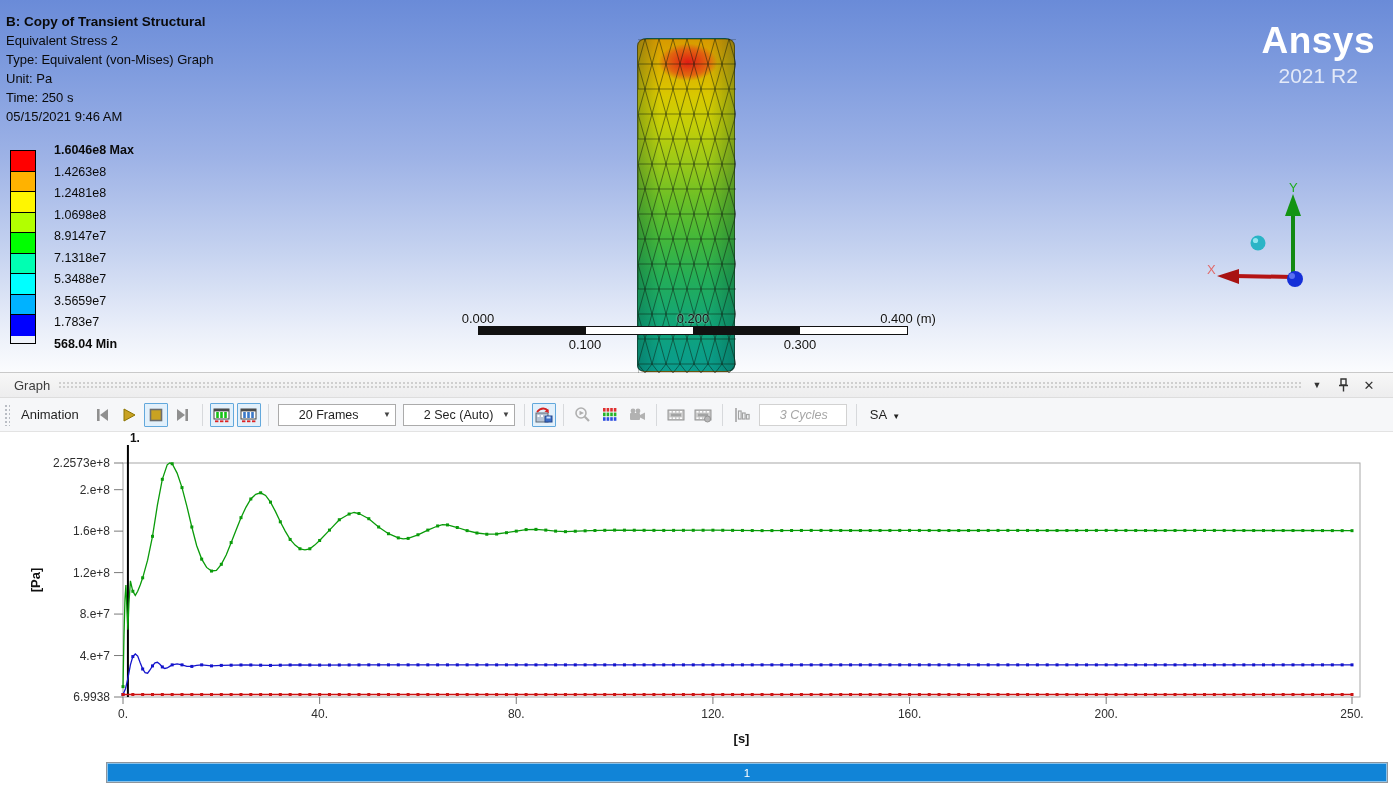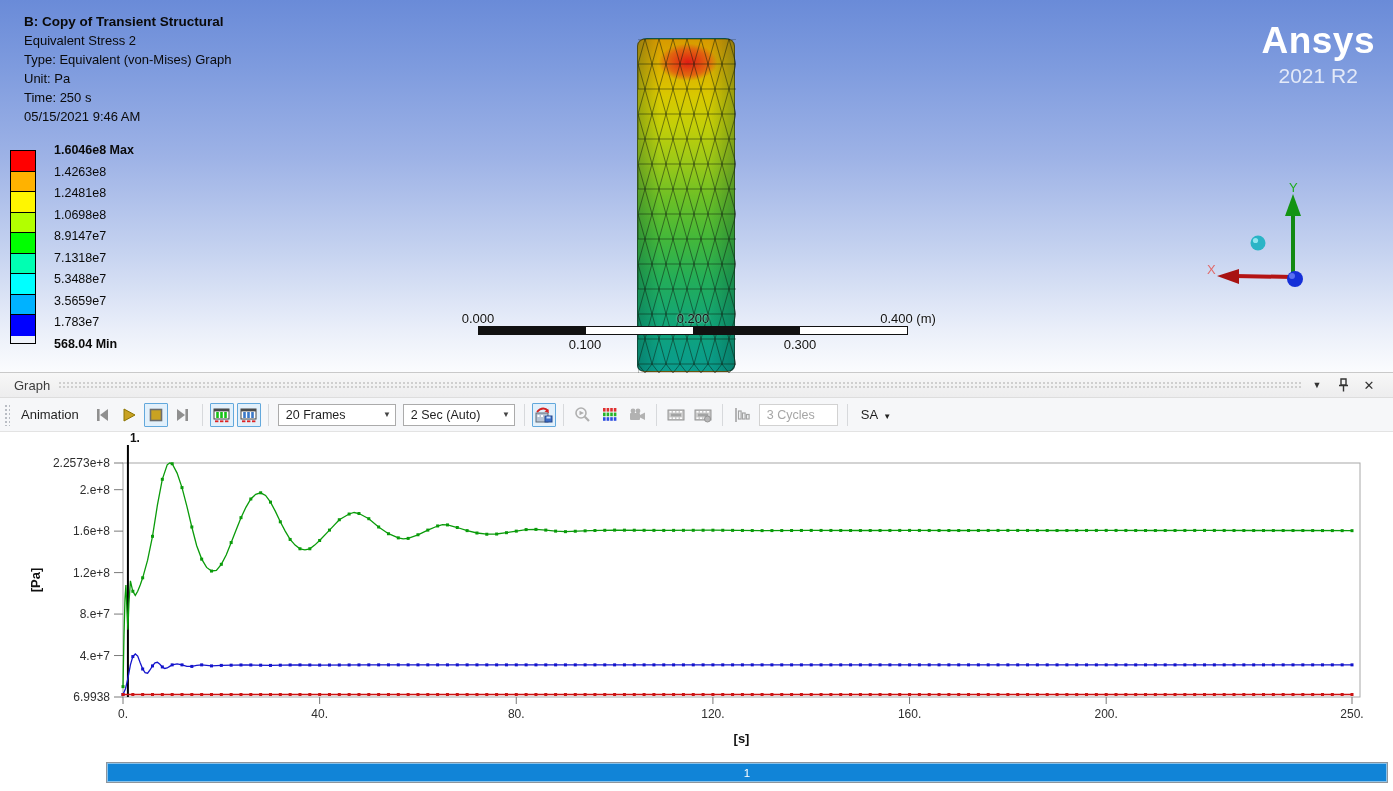--- a/index.html
+++ b/index.html
@@ -2,21 +2,21 @@
 <html><head>
 <meta charset="utf-8">
 <style>
   html,body{margin:0;padding:0;background:#fff;}
   .stage{position:relative;width:1393px;height:791px;overflow:hidden;
          font-family:"Liberation Sans","DejaVu Sans",sans-serif;background:#fff;}
 
   
   .viewport{position:absolute;left:0;top:0;width:1393px;height:372px;
     background:linear-gradient(180deg,#6a8bd8 0%,#7e9bde 18%,#9db2e6 42%,#c6d3f0 68%,#e9eef9 88%,#fbfcfe 100%);}
-  .annotation{position:absolute;left:24px;top:12px;color:#0a0a0a;font-size:13px;line-height:19px;}
+  .annotation{position:absolute;left:6px;top:12px;color:#0a0a0a;font-size:13px;line-height:19px;}
   .annotation .ann-title{font-weight:bold;font-size:13.5px;}
 
   .legend{position:absolute;left:10px;top:150px;}
   .legend-bar{position:absolute;left:0;top:0;width:26px;height:194px;border:1px solid #000;box-sizing:border-box;}
   .legend-bar .band{width:100%;box-sizing:border-box;border-bottom:1px solid #000;}
   .legend-bar .band:last-child{border-bottom:none;}
   .legend-labels{position:absolute;left:44px;top:0;height:194px;width:120px;}
   .legend-labels span{position:absolute;left:0;transform:translateY(-50%);font-size:12.5px;color:#0a0a0a;white-space:nowrap;}
   .legend-labels span.b{font-weight:bold;}
 
@@ -52,21 +52,21 @@
 
   .toolbar{position:absolute;left:0;top:398px;width:1393px;height:34px;box-sizing:border-box;
     background:#f6f7f9;border-bottom:1px solid #e3e3e3;display:flex;align-items:center;gap:3px;padding:0 4px;}
   .grip{width:6px;height:22px;margin-right:4px;background-image:radial-gradient(#b9bdc4 1.1px,transparent 1.2px);background-size:4px 4px;}
   .tb-label{font-size:13px;color:#1f1f1f;margin:0 8px 0 4px;}
   .tbtn{width:24px;height:24px;display:flex;align-items:center;justify-content:center;border:1px solid transparent;box-sizing:border-box;border-radius:1px;}
   .tbtn.sel{border-color:#62a8dc;background:#e2f0fb;}
   .tbtn.dis svg{opacity:.9;}
   .sep{width:1px;height:22px;background:#d7d9dc;margin:0 4px;}
   .combo{height:22px;background:#fff;border:1px solid #ababab;box-sizing:border-box;display:flex;align-items:center;
-    font-size:12.5px;color:#1f1f1f;padding:0 4px 0 7px;margin:0 2px;}
+    font-size:12.5px;color:#1f1f1f;padding:0 4px 0 20px;margin:0 2px;}
   .combo .arrow{margin-left:auto;padding-left:8px;font-size:8px;color:#444;}
   .combo.dis{color:#a6a6a6;border-color:#d2d2d2;}
   .sa{font-size:13px;color:#1f1f1f;margin-left:6px;display:flex;align-items:flex-end;}
   .sa .arrow{font-size:8px;color:#222;margin-left:5px;margin-bottom:1px;}
 
   .chart-area{position:absolute;left:0;top:432px;width:1393px;height:325px;background:#fff;}
 
   .result-bar{position:absolute;left:106px;top:762px;width:1282px;height:21px;box-sizing:border-box;
     background:#1184d7;border:1px solid #8e959c;box-shadow:inset 0 0 0 1px rgba(255,255,255,.5);
     display:flex;align-items:center;justify-content:center;color:#fff;font-size:11.5px;}
@@ -319,21 +319,21 @@
     <div class="sep"></div>
 
     <div class="tbtn dis">
       <svg width="18" height="16">
         <line x1="3" y1="1" x2="3" y2="15" stroke="#9a9a9a" stroke-width="1.6"></line>
         <rect x="5.5" y="4" width="2.6" height="8" fill="none" stroke="#9a9a9a" stroke-width="1.2"></rect>
         <rect x="9.5" y="6" width="2.6" height="6" fill="none" stroke="#9a9a9a" stroke-width="1.2"></rect>
         <rect x="13.5" y="7.5" width="2.6" height="4.5" fill="none" stroke="#9a9a9a" stroke-width="1.2"></rect>
       </svg>
     </div>
-    <div class="combo dis" style="width:79px;">
+    <div class="combo dis" style="width:88px;font-style:italic;">
       <span>3 Cycles</span>
     </div>
 
     <div class="sep"></div>
 
     <div class="sa">
       <span>SA</span>
       <span class="arrow">▼</span>
     </div>
   </div>

